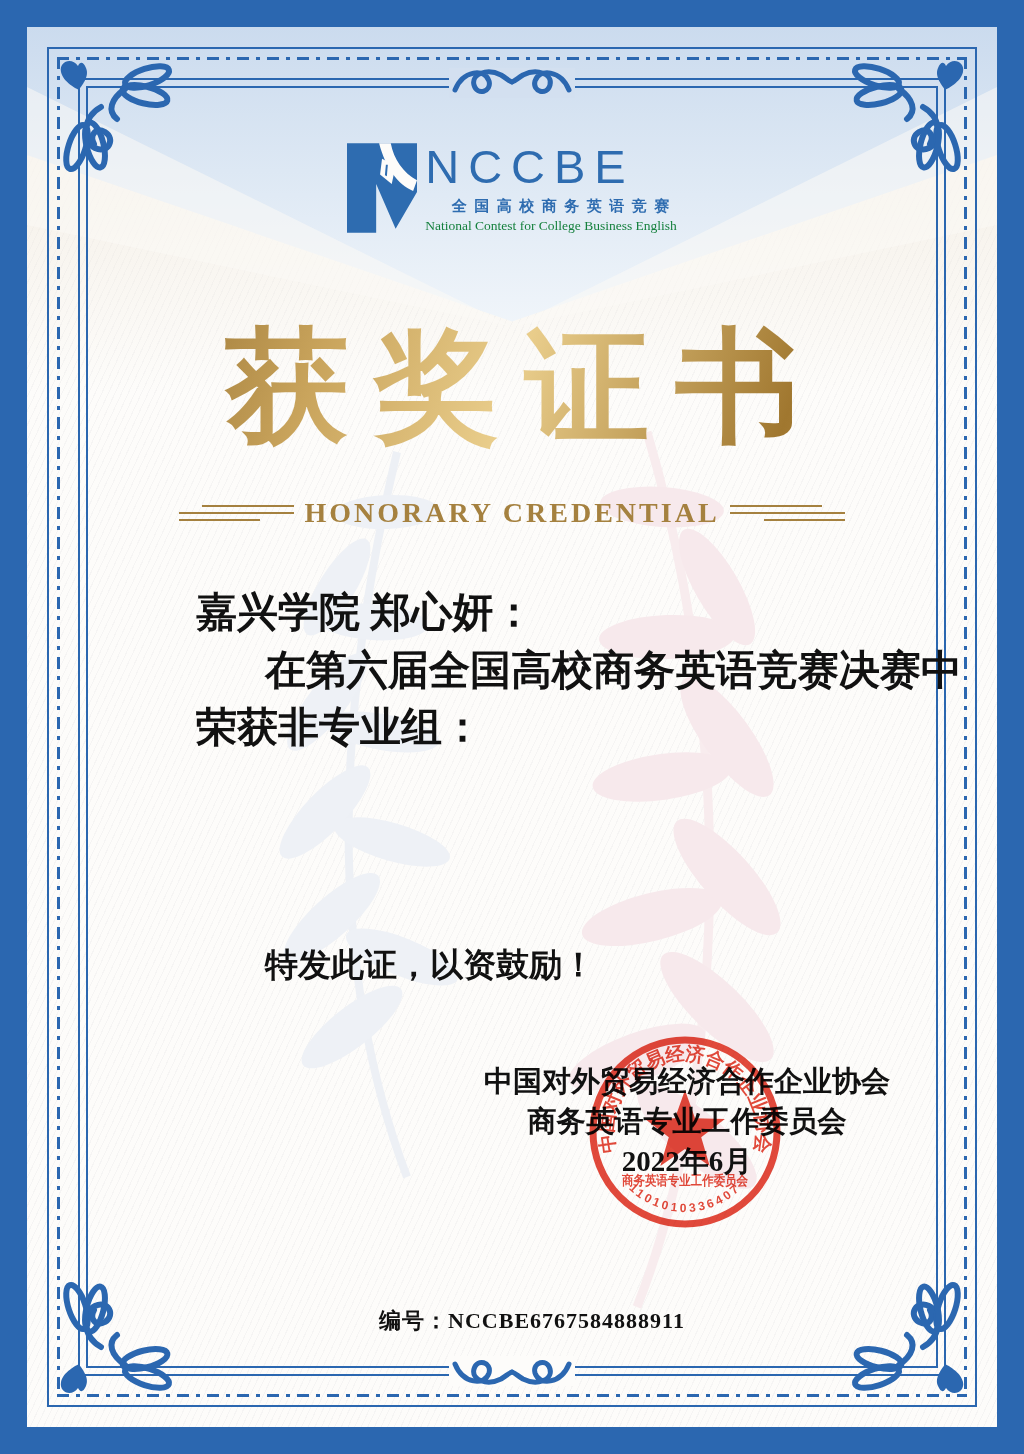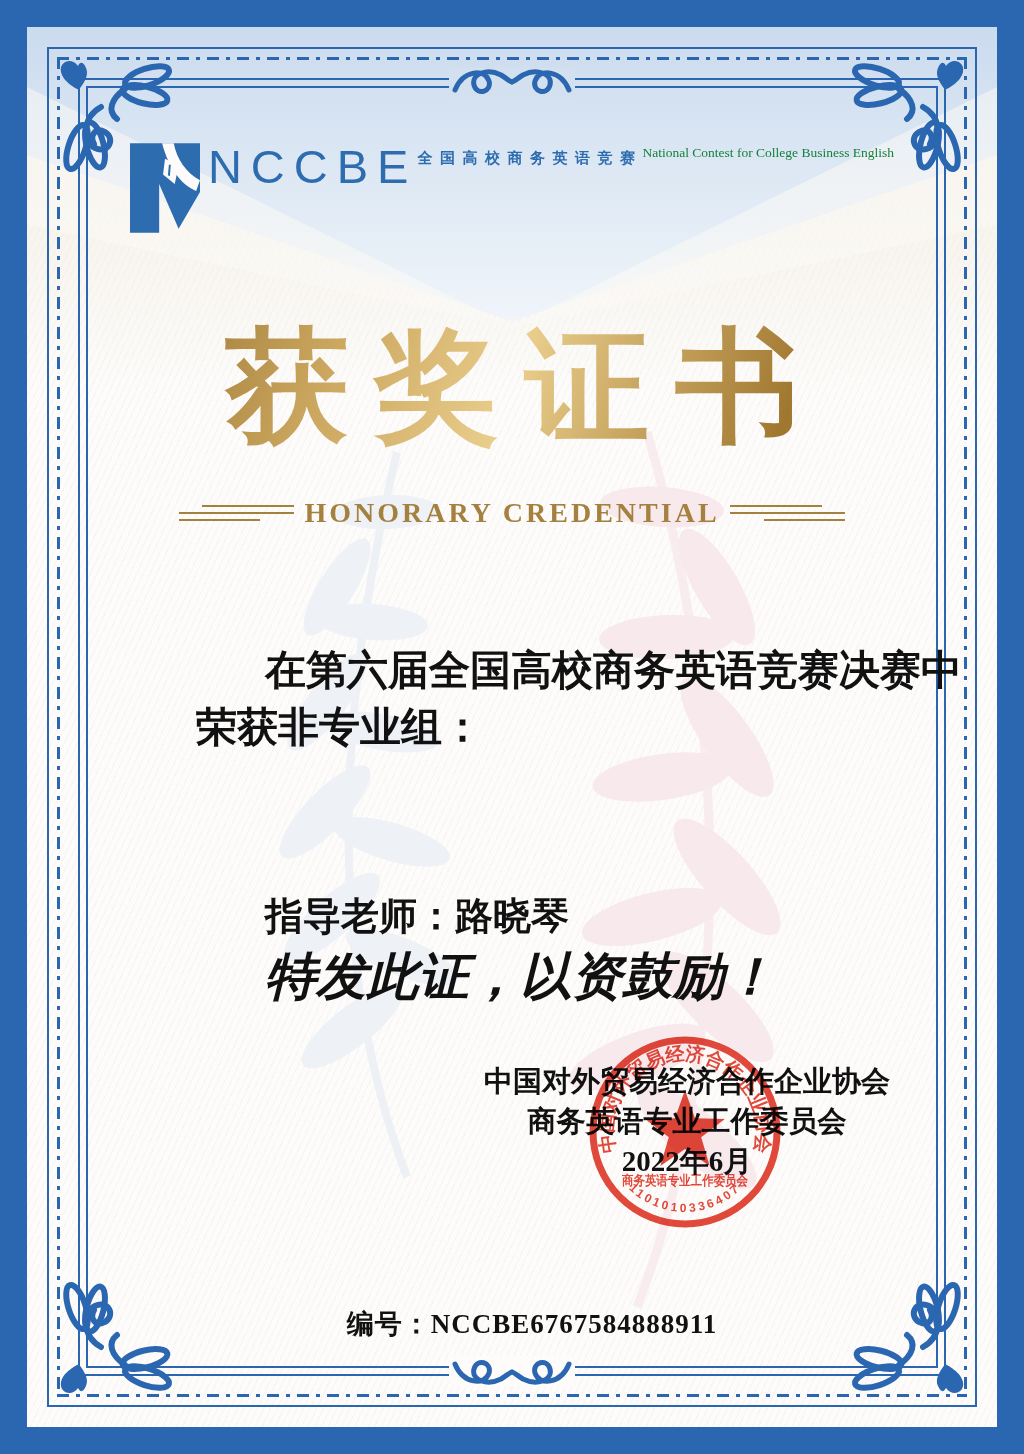--- a/index.html
+++ b/index.html
@@ -38,21 +38,21 @@
   .corner.bl{left:26px;bottom:26px;transform:scaleY(-1);}
   .corner.br{right:26px;bottom:26px;transform:scale(-1,-1);}
   .swirl{left:50%;width:130px;height:34px;transform:translateX(-50%);}
   .swirl.top{top:39px;}
   .swirl.bottom{bottom:39px;transform:translateX(-50%) scaleY(-1);}
   
   .laurel-left{left:70px;top:400px;width:360px;height:760px;}
   .laurel-right{left:540px;top:390px;width:400px;height:900px;}
   
   .logo{left:0;right:0;top:116px;display:flex;justify-content:center;align-items:flex-start;gap:8px;}
-  .logo-text{display:flex;flex-direction:row;}
+  .logo-text{display:flex;flex-direction:column;}
   .logo-name{font-family:"Liberation Sans","DejaVu Sans",sans-serif;font-size:47px;line-height:48px;
     letter-spacing:9px;color:#2e6cb0;font-weight:400;}
   .logo-cn{font-size:15px;font-weight:700;letter-spacing:7.5px;color:#2e6cb0;margin-top:6px;white-space:nowrap;text-align:right;}
   .logo-en{font-size:13.5px;color:#15803d;margin-top:2px;white-space:nowrap;}
   
   .title{left:0;right:0;top:296px;text-align:center;font-weight:700;font-size:124px;line-height:130px;
     letter-spacing:26px;padding-left:26px;color:#b08d45;
     background:linear-gradient(110deg,#8a6527 5%,#c9a45c 30%,#e9cd8b 50%,#a0772f 78%,#c9a45c 100%);
     -webkit-background-clip:text;background-clip:text;-webkit-text-fill-color:transparent;}
   .subtitle-row{left:0;right:0;top:470px;display:flex;justify-content:center;align-items:center;gap:10px;color:#a5813f;}
@@ -66,23 +66,23 @@
   .sub-lines.r i:nth-child(2){width:100%;}
   .sub-lines.r i:nth-child(3){width:70%;align-self:flex-end;}
   
   .cn-text{color:#111;font-weight:600;}
   .line-recipient{left:169px;top:558px;font-size:41px;}
   .line-event{left:238px;top:616px;font-size:41px;}
   .line-group{left:169px;top:673px;font-size:41px;}
   .award{left:0;right:0;top:736px;text-align:center;font-size:67px;font-weight:700;
     letter-spacing:34px;padding-left:75px;}
   .line-teacher{left:238px;top:864px;font-size:38px;}
-  .line-issue{left:238px;top:916px;font-size:51px;font-style:italic;}
+  .line-issue{left:238px;top:916px;font-size:33px;}
   .issuer{left:455px;top:1034px;width:410px;text-align:center;font-size:29px;line-height:40px;}
-  .serial{left:0;right:0;top:1279px;text-align:center;font-size:27px;letter-spacing:1px;padding-left:40px;}
+  .serial{left:0;right:0;top:1279px;text-align:center;font-size:22px;letter-spacing:1px;padding-left:40px;}
   
   .seal{left:558px;top:1004px;width:200px;height:202px;mix-blend-mode:multiply;opacity:.95;}
 </style>
 </head>
 <body>
 
 <div class="page">
 
   <div class="abs hatch"></div>
   <div class="abs cream"></div>
@@ -212,23 +212,23 @@
         <i></i>
       </span>
     <span class="subtitle">HONORARY CREDENTIAL</span>
     <span class="sub-lines r">
         <i></i>
         <i></i>
         <i></i>
       </span>
   </div>
 
+  <div class="abs cn-text line-recipient">嘉兴学院 郑心妍：</div>
   <div class="abs cn-text line-event">在第六届全国高校商务英语竞赛决赛中</div>
   <div class="abs cn-text line-group">荣获非专业组：</div>
-  <div class="abs cn-text line-teacher">指导老师：路晓琴</div>
   <div class="abs cn-text line-issue">特发此证，以资鼓励！</div>
 
   <div class="abs cn-text issuer">
     <div>中国对外贸易经济合作企业协会</div>
     <div>商务英语专业工作委员会</div>
     <div>2022年6月</div>
   </div>
 
   <svg class="abs seal" viewBox="0 0 200 200">
     <defs>

